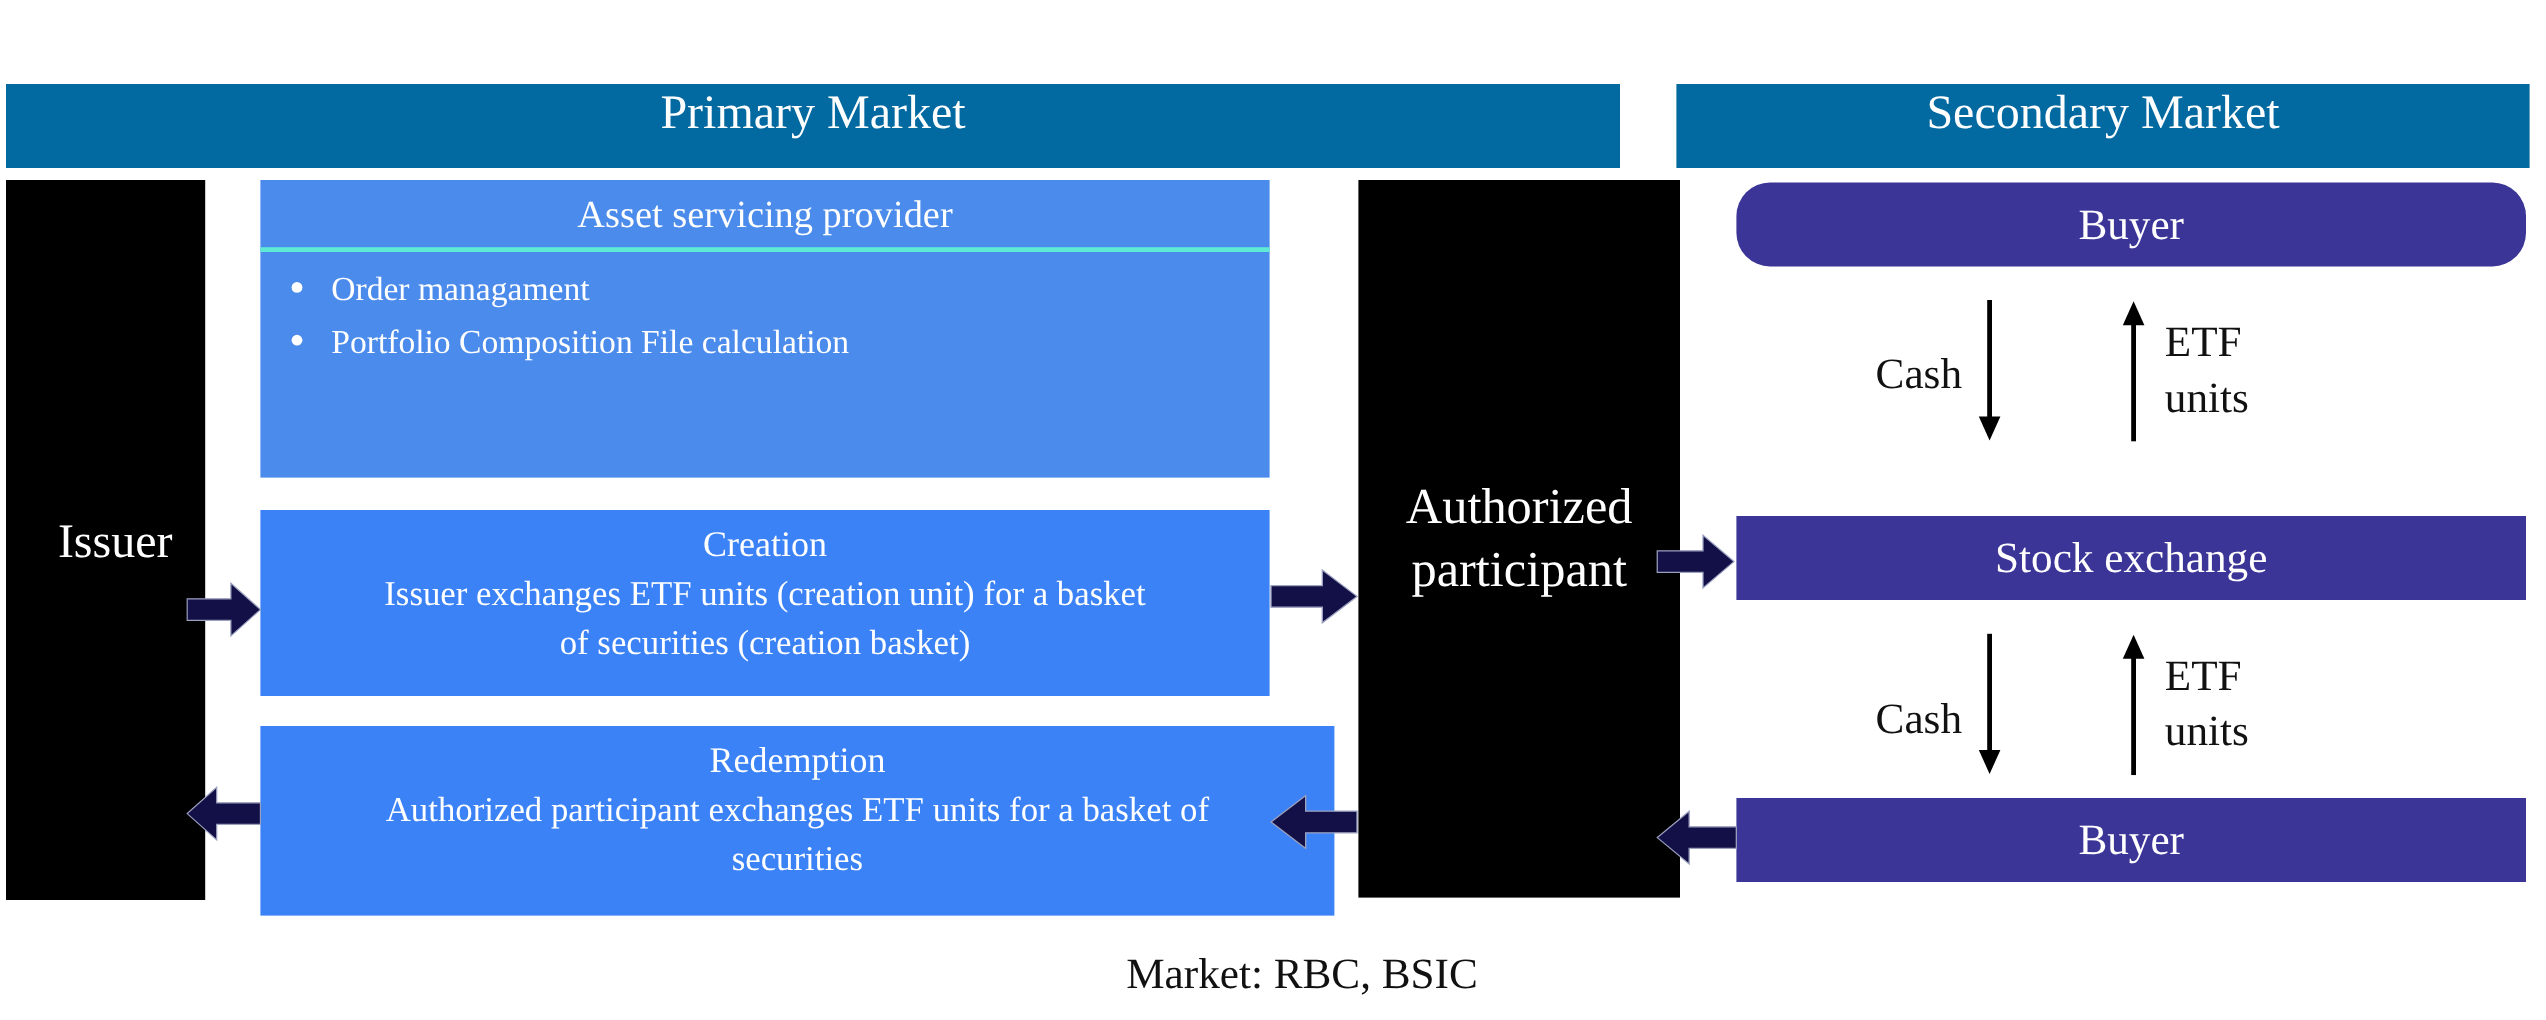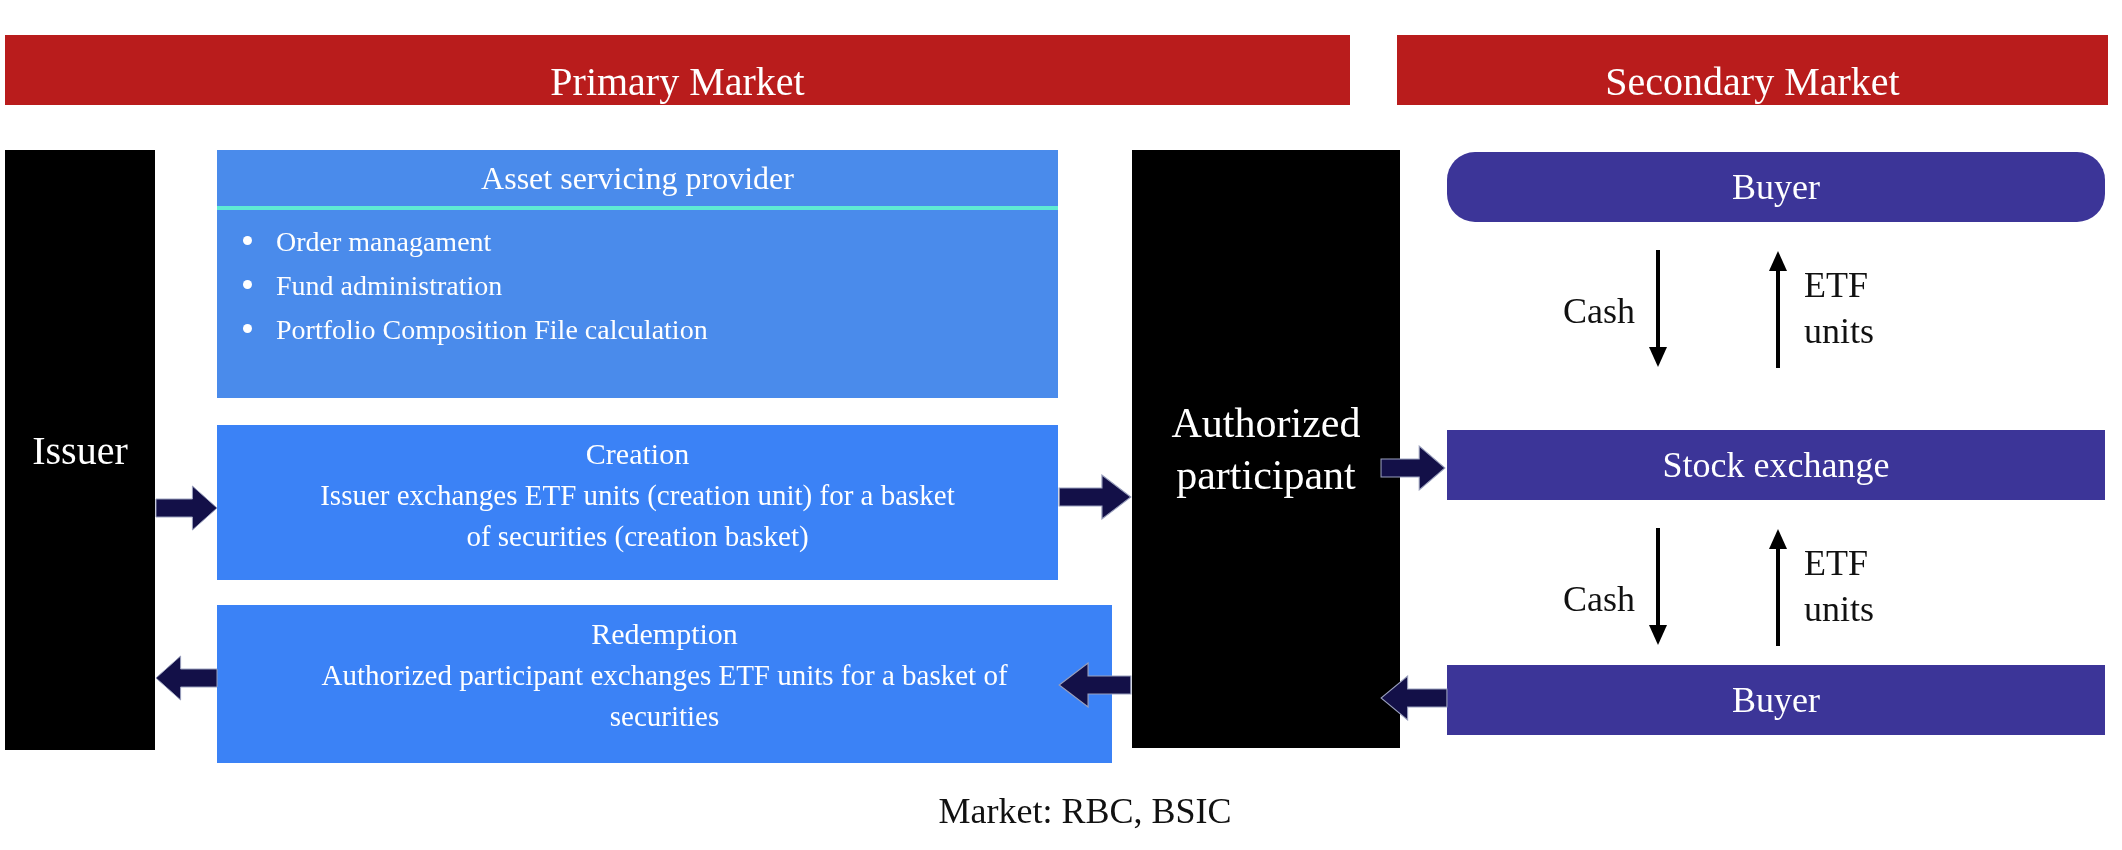--- a/index.html
+++ b/index.html
@@ -5,28 +5,30 @@
   html,body{margin:0;padding:0;background:#ffffff;}
   .canvas{
     position:relative;
     width:2122px;height:850px;
     background:#ffffff;
     font-family:"Liberation Serif","DejaVu Serif",serif;
     overflow:hidden;
   }
   .abs{position:absolute;}
   .hdr{
-    background:#b91c1c;color:#ffffff;
-    display:flex;align-items:flex-end;justify-content:center;
+    background:#0369a1;color:#ffffff;
+    display:flex;align-items:flex-start;justify-content:center;
     font-size:40px;
+    margin-top:35px;
   }
   .blackbox{
     background:#000000;color:#ffffff;
     display:flex;align-items:center;justify-content:center;
     text-align:center;
+    padding-left:16px;
   }
   .purplebox{
     background:#3C3598;color:#ffffff;
     display:flex;align-items:center;justify-content:center;
     font-size:36px;
   }
   .asp{
     background:#4A8BEB;color:#ffffff;
   }
   .asp-title{
@@ -77,24 +79,20 @@
   </div>
 
   <div class="abs asp" style="left:217px;top:150px;width:841px;height:248px;">
     <div class="asp-title">
       <span>Asset servicing provider</span>
     </div>
     <div class="asp-bullets">
       <div class="bullet-row">
         <span class="dot"></span>
         <span>Order managament</span>
-      </div>
-      <div class="bullet-row">
-        <span class="dot"></span>
-        <span>Fund administration</span>
       </div>
       <div class="bullet-row">
         <span class="dot"></span>
         <span>Portfolio Composition File calculation</span>
       </div>
     </div>
   </div>
 
   <div class="abs bluebox" style="left:217px;top:425px;width:841px;height:155px;">
     <div class="ttl">Creation</div>

